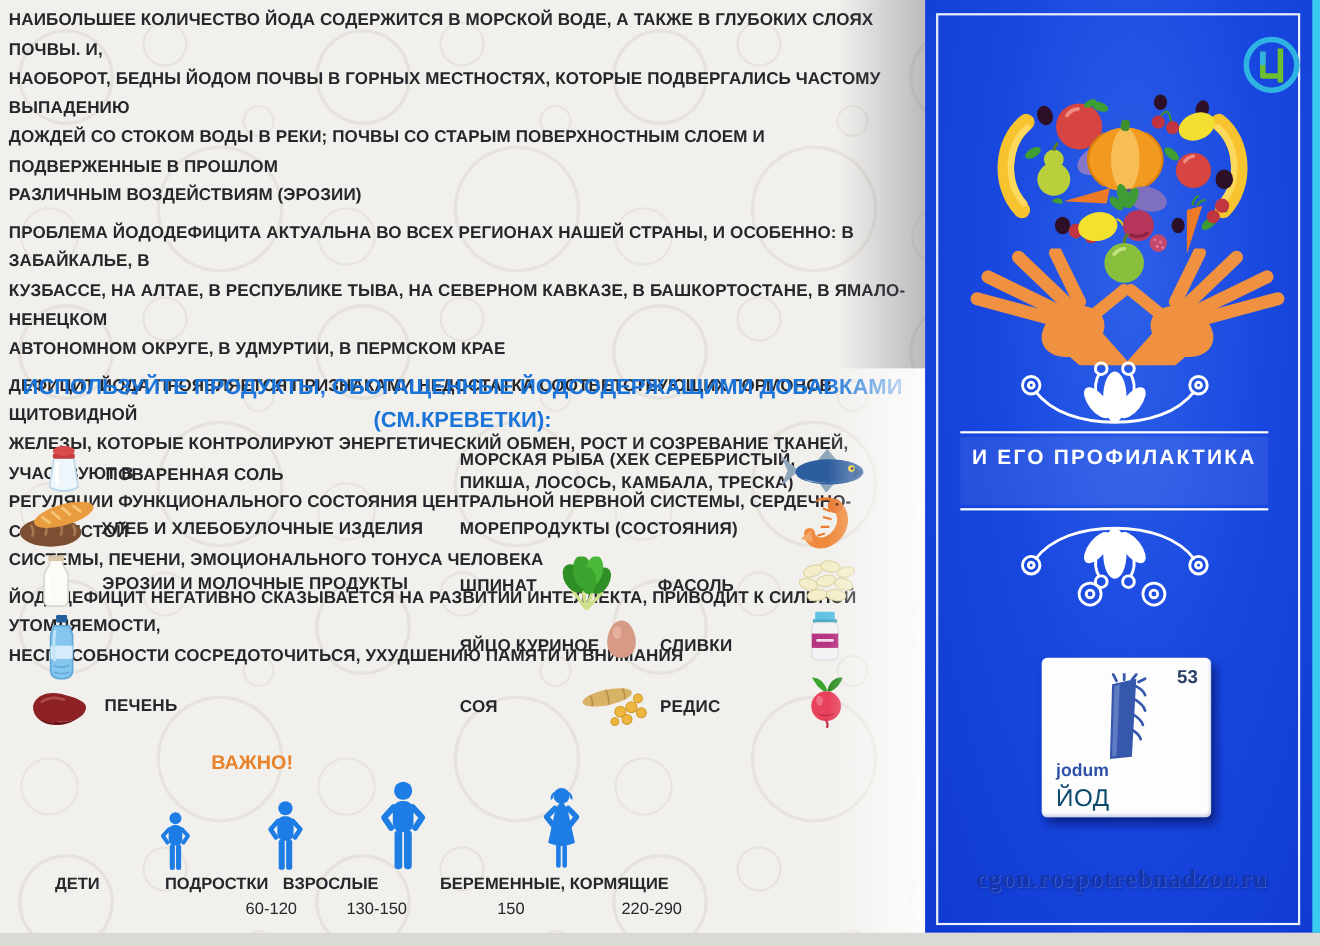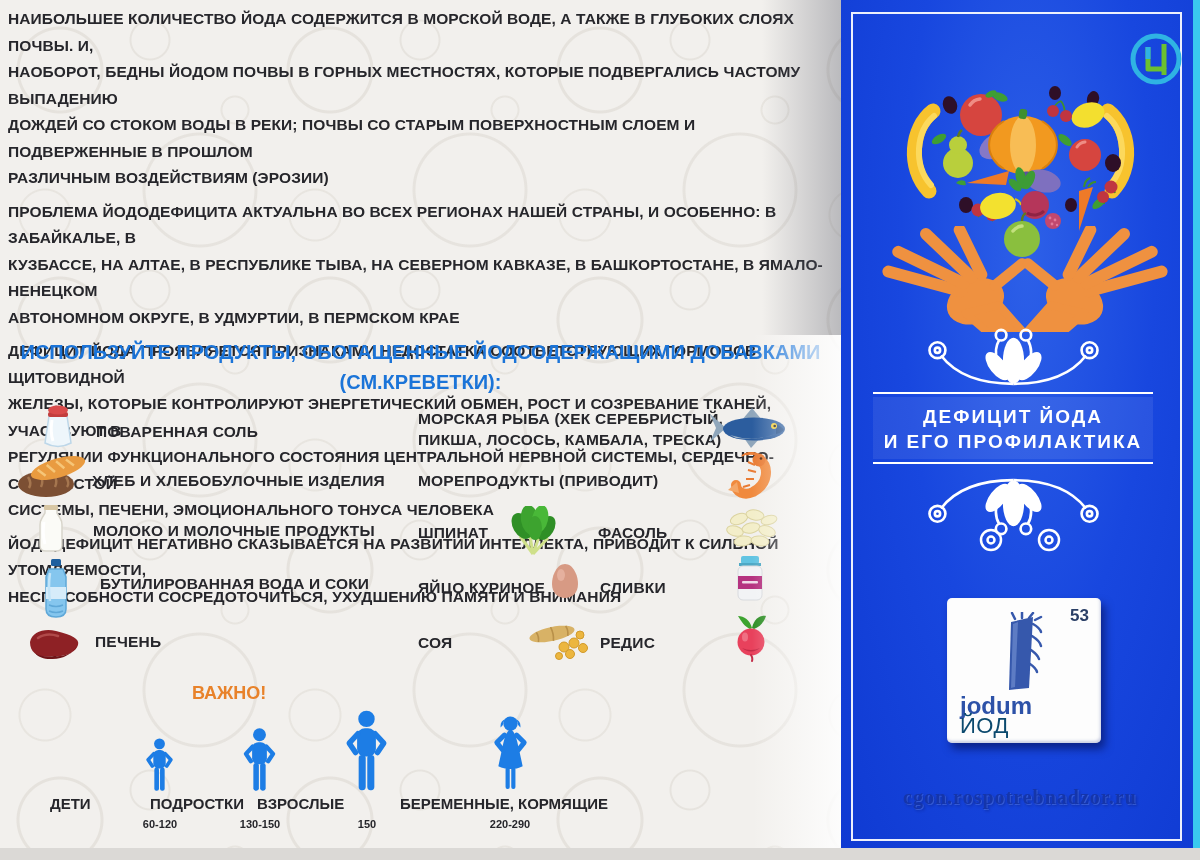--- a/index.html
+++ b/index.html
@@ -25,40 +25,40 @@
   .para{margin:0 0 7px 0;font-size:15.5px;line-height:26.5px;font-weight:bold;
         color:#26262b;white-space:pre-line;letter-spacing:.1px;}
   .prod-heading{position:absolute;left:0;top:337px;width:841px;text-align:center;
         color:#1b74d8;font-weight:bold;font-size:20px;line-height:30px;}
   .prod-item-label{position:absolute;font-size:15.5px;font-weight:bold;color:#26262b;
         letter-spacing:.2px;white-space:pre-line;line-height:21px;}
   .icon-abs{position:absolute;}
   .important{position:absolute;left:192px;top:683px;color:#e8822a;font-weight:bold;font-size:18px;}
   .daily-heading{position:absolute;left:298px;top:683px;color:#1b78d8;font-weight:bold;font-size:18px;}
   .grp-label{position:absolute;width:220px;text-align:left;font-size:15px;font-weight:bold;color:#26262b;}
-  .grp-value{position:absolute;width:220px;text-align:center;font-size:11px;font-weight:bold;color:#26262b;}
+  .grp-value{position:absolute;width:220px;text-align:right;font-size:15px;font-weight:normal;color:#26262b;}
 
   
   .panel{position:absolute;left:841px;top:0;width:359px;height:848px;
     background:radial-gradient(ellipse at 52% 30%, #2d60e8 0%, #1847df 48%, #0f3ad2 100%);}
   .cyan-strip{position:absolute;left:1193px;top:0;width:7px;height:848px;background:#3ac9ef;}
   .frame{position:absolute;left:851px;top:12px;width:331px;height:829px;
     border:2px solid rgba(255,255,255,.92);box-sizing:border-box;}
   .title-band{position:absolute;left:873px;top:397px;width:280px;height:62px;
     background:rgba(255,255,255,.08);}
   .rule{position:absolute;left:873px;width:280px;height:2px;background:#fff;}
   .panel-title{position:absolute;left:858px;top:404px;width:310px;text-align:center;
     color:#fff;font-weight:bold;font-size:19px;line-height:25px;letter-spacing:2px;}
   .element-card{position:absolute;left:947px;top:598px;width:154px;height:145px;
     background:#fdfdfd;border-radius:5px;box-shadow:4px 6px 9px rgba(4,10,70,.55), inset -1px -2px 3px rgba(150,160,200,.5);}
   .card-number{position:absolute;right:12px;top:8px;font-size:17px;font-weight:bold;color:#2a3f66;}
-  .card-latin{position:absolute;left:13px;top:94px;font-size:24px;font-weight:bold;color:#2d52a8;}
+  .card-latin{position:absolute;left:13px;top:94px;font-size:16px;font-weight:bold;color:#2d52a8;}
   .card-russian{position:absolute;left:13px;top:115px;font-size:22px;font-weight:normal;color:#0c4a6e;letter-spacing:.5px;}
   .watermark{position:absolute;left:845px;top:786px;width:350px;text-align:center;
-    font-family:"Liberation Serif","DejaVu Serif",serif;font-weight:bold;font-size:20px;
+    font-family:"Liberation Serif","DejaVu Serif",serif;font-weight:bold;font-size:23px;
     color:#16339f;opacity:.8;letter-spacing:1px;
     text-shadow:1px 1px 0 rgba(140,175,255,.35), 2px 2px 3px rgba(0,10,70,.4);}
 </style>
 </head>
 <body>
 
 <div class="page">
 
   <div class="left-area">
 
@@ -99,30 +99,29 @@
         <path d="M22,11 l6,8 M32,9 l6,9 M42,8 l6,9 M52,9 l6,8" stroke="#f6c678" stroke-width="2.5"></path>
       </g>
     </svg>
     <div class="prod-item-label" style="left:92px;top:470px">ХЛЕБ И ХЛЕБОБУЛОЧНЫЕ ИЗДЕЛИЯ</div>
 
     <svg class="icon-abs" style="left:36px;top:500px" width="30" height="52" viewBox="0 0 30 52">
       <path d="M9,6 h12 v7 l3,5 q2,3 2,7 v21 q0,5 -6,5 h-10 q-6,0 -6,-5 v-21 q0,-4 2,-7 l3,-5 Z" fill="#fbfbf7" stroke="#d8d5cb" stroke-width="1.5"></path>
       <rect x="8" y="5" width="14" height="5" rx="1.5" fill="#d8c7a4"></rect>
       <path d="M8,22 q-2,12 1,22" stroke="#ffffff" stroke-width="3" fill="none"></path>
     </svg>
-    <div class="prod-item-label" style="left:93px;top:520px">МОЛОКО И МОЛОЧНЫЕ ПРОДУКТЫ</div>
+    <div class="prod-item-label" style="left:93px;top:520px">ЭРОЗИИ И МОЛОЧНЫЕ ПРОДУКТЫ</div>
 
     <svg class="icon-abs" style="left:43px;top:559px" width="26" height="60" viewBox="0 0 26 60">
       <rect x="8" y="0" width="10" height="7" rx="1.5" fill="#1f5f9e"></rect>
       <path d="M6,10 h14 l3,8 v32 q0,8 -10,8 q-10,0 -10,-8 v-32 Z" fill="#85c6ee" stroke="#5fa8d8" stroke-width="1.5"></path>
       <rect x="3" y="28" width="20" height="12" fill="#d6ecfa"></rect>
       <path d="M6,46 q7,3 14,0 M6,52 q7,3 14,0" stroke="#5fa8d8" stroke-width="1.5" fill="none"></path>
       <path d="M7,14 q-2,14 0,28" stroke="#c2e4f8" stroke-width="2.5" fill="none"></path>
     </svg>
-    <div class="prod-item-label" style="left:100px;top:573px">БУТИЛИРОВАННАЯ ВОДА И СОКИ</div>
 
     <svg class="icon-abs" style="left:28px;top:626px" width="54" height="36" viewBox="0 0 54 36">
       <path d="M2,16 C4,6 16,2 28,5 C44,9 52,13 50,19 C48,26 38,31 26,30 C12,33 2,28 2,16 Z" fill="#8e2125"></path>
       <path d="M26,30 C36,31 46,27 49,20 C44,28 34,34 22,33 C16,33 10,31 7,27 C13,31 20,31 26,30 Z" fill="#6f1418"></path>
       <path d="M10,12 C16,8 24,8 30,10" stroke="#b04a4a" stroke-width="2.5" fill="none" stroke-linecap="round"></path>
     </svg>
     <div class="prod-item-label" style="left:95px;top:631px">ПЕЧЕНЬ</div>
 
     <div class="prod-item-label" style="left:418px;top:408px">МОРСКАЯ РЫБА (ХЕК СЕРЕБРИСТЫЙ,
 ПИКША, ЛОСОСЬ, КАМБАЛА, ТРЕСКА)</div>
@@ -130,21 +129,21 @@
       <polygon points="16,20 0,6 6,20 0,34" fill="#8fa6bb"></polygon>
       <polygon points="32,12 42,0 52,12" fill="#8fa6bb"></polygon>
       <polygon points="34,30 41,40 50,30" fill="#8fa6bb"></polygon>
       <ellipse cx="44" cy="21" rx="31" ry="11.5" fill="#2c5d9e"></ellipse>
       <path d="M20,27 Q44,35 68,25 Q50,33 26,30 Z" fill="#9fb3c6"></path>
       <path d="M66,16 q6,3 8,6 q-3,3 -8,4" fill="#1d4a86"></path>
       <circle cx="64" cy="18" r="3" fill="#f2cf3a"></circle>
         <circle cx="64.7" cy="18" r="1.3" fill="#222"></circle>
     </svg>
 
-    <div class="prod-item-label" style="left:418px;top:470px">МОРЕПРОДУКТЫ (ПРИВОДИТ)</div>
+    <div class="prod-item-label" style="left:418px;top:470px">МОРЕПРОДУКТЫ (СОСТОЯНИЯ)</div>
     <svg class="icon-abs" style="left:728px;top:452px" width="46" height="50" viewBox="0 0 46 50">
       <path d="M33,5 C28,-1 18,0 14,4" stroke="#e97b33" stroke-width="1.8" fill="none"></path>
       <path d="M34,7 C30,2 22,1 18,3" stroke="#e97b33" stroke-width="1.4" fill="none"></path>
       <path d="M31,7 C42,15 40,32 25,40 C16,44 8,40 8,33" stroke="#f08a3e" stroke-width="10" fill="none" stroke-linecap="round"></path>
       <path d="M27,13 l-7,-3 M28,20 l-8,-2 M26,27 l-8,0 M22,33 l-7,2" stroke="#e97b33" stroke-width="2"></path>
       <polygon points="9,30 0,38 11,41" fill="#f4a768"></polygon>
       <circle cx="31" cy="8" r="6.5" fill="#e97b33"></circle>
       <circle cx="33" cy="6.5" r="1.3" fill="#5a2a10"></circle>
     </svg>
 
@@ -393,21 +392,20 @@
     <g fill="#ffffff">
       <ellipse cx="120" cy="62" rx="12" ry="26"></ellipse>
       <ellipse cx="102" cy="68" rx="9" ry="19" transform="rotate(-38 102 68)"></ellipse>
       <ellipse cx="138" cy="68" rx="9" ry="19" transform="rotate(38 138 68)"></ellipse>
     </g>
   </svg>
 
   <div class="rule" style="top:392px"></div>
   <div class="title-band"></div>
   <div class="panel-title">
-    <div>ДЕФИЦИТ ЙОДА</div>
     <div>И ЕГО ПРОФИЛАКТИКА</div>
   </div>
   <div class="rule" style="top:462px"></div>
 
   <svg class="icon-abs" style="left:901px;top:474px;transform:scaleY(-1)" width="225" height="84" viewBox="0 0 240 95">
     <g fill="none" stroke="#ffffff" stroke-width="3">
       <path d="M120,88 C85,88 55,78 38,56"></path>
         <circle cx="34" cy="50" r="9"></circle>
         <circle cx="34" cy="50" r="3"></circle>
       <path d="M120,88 C155,88 185,78 202,56"></path>

